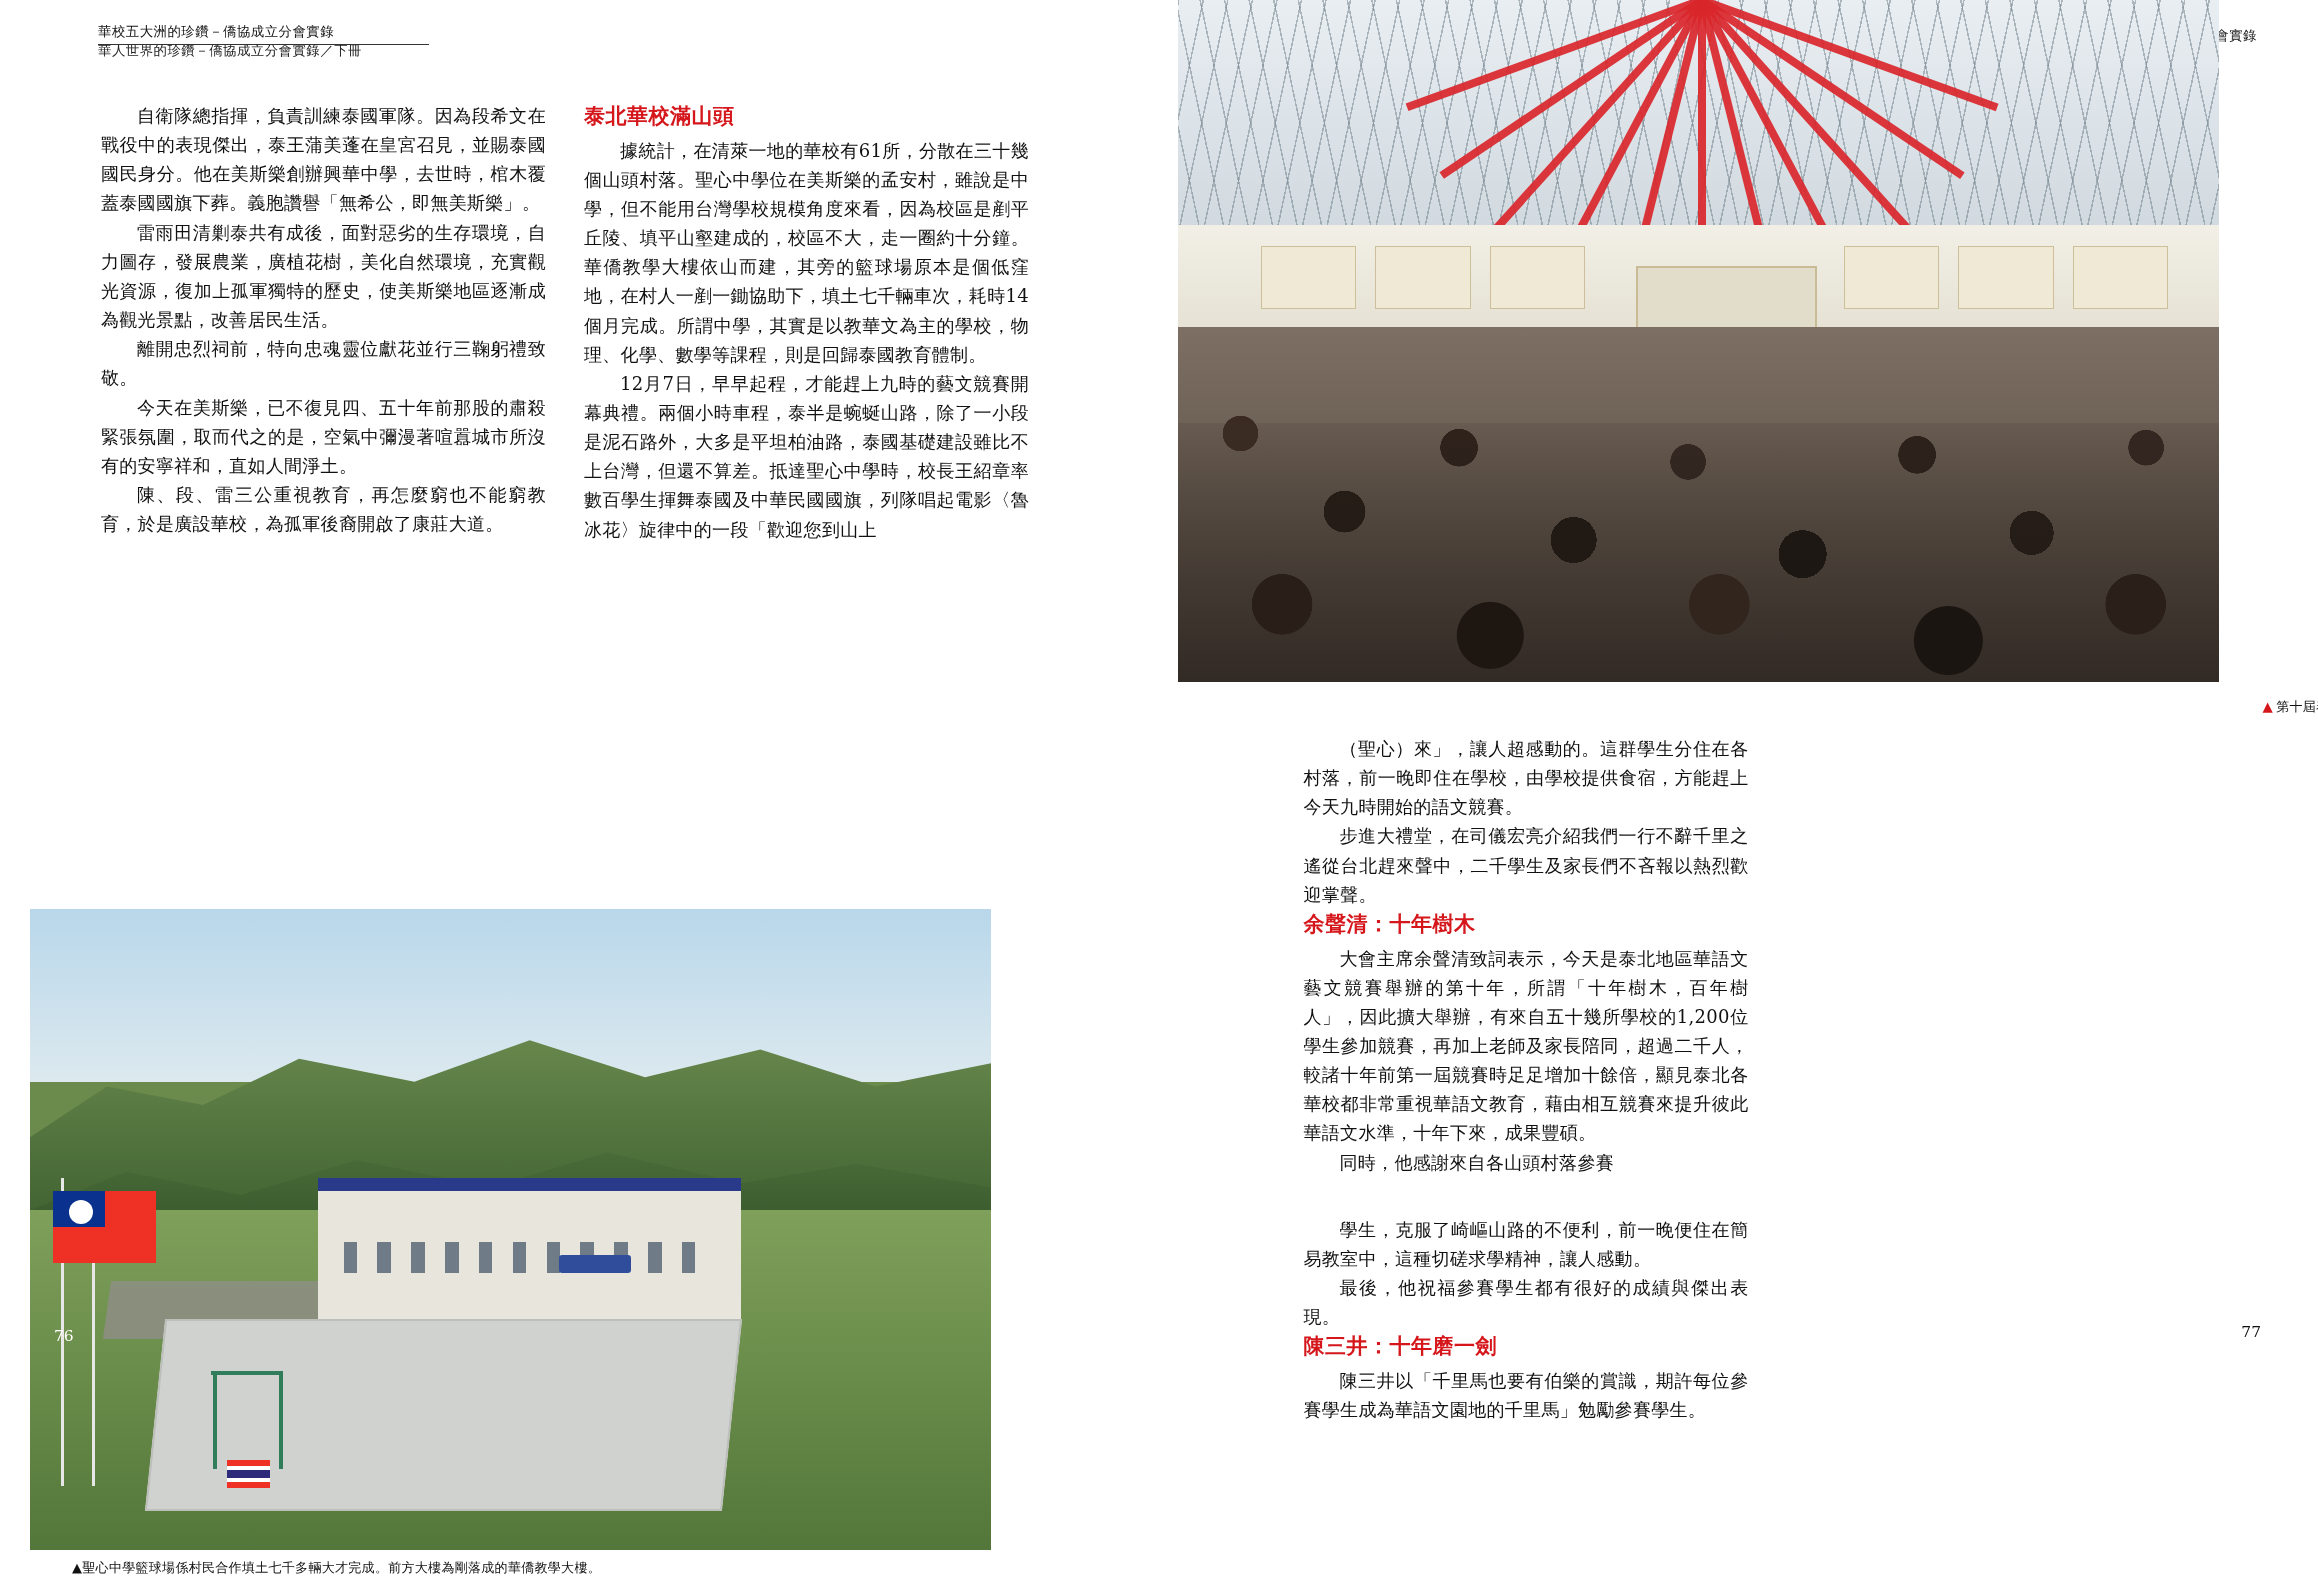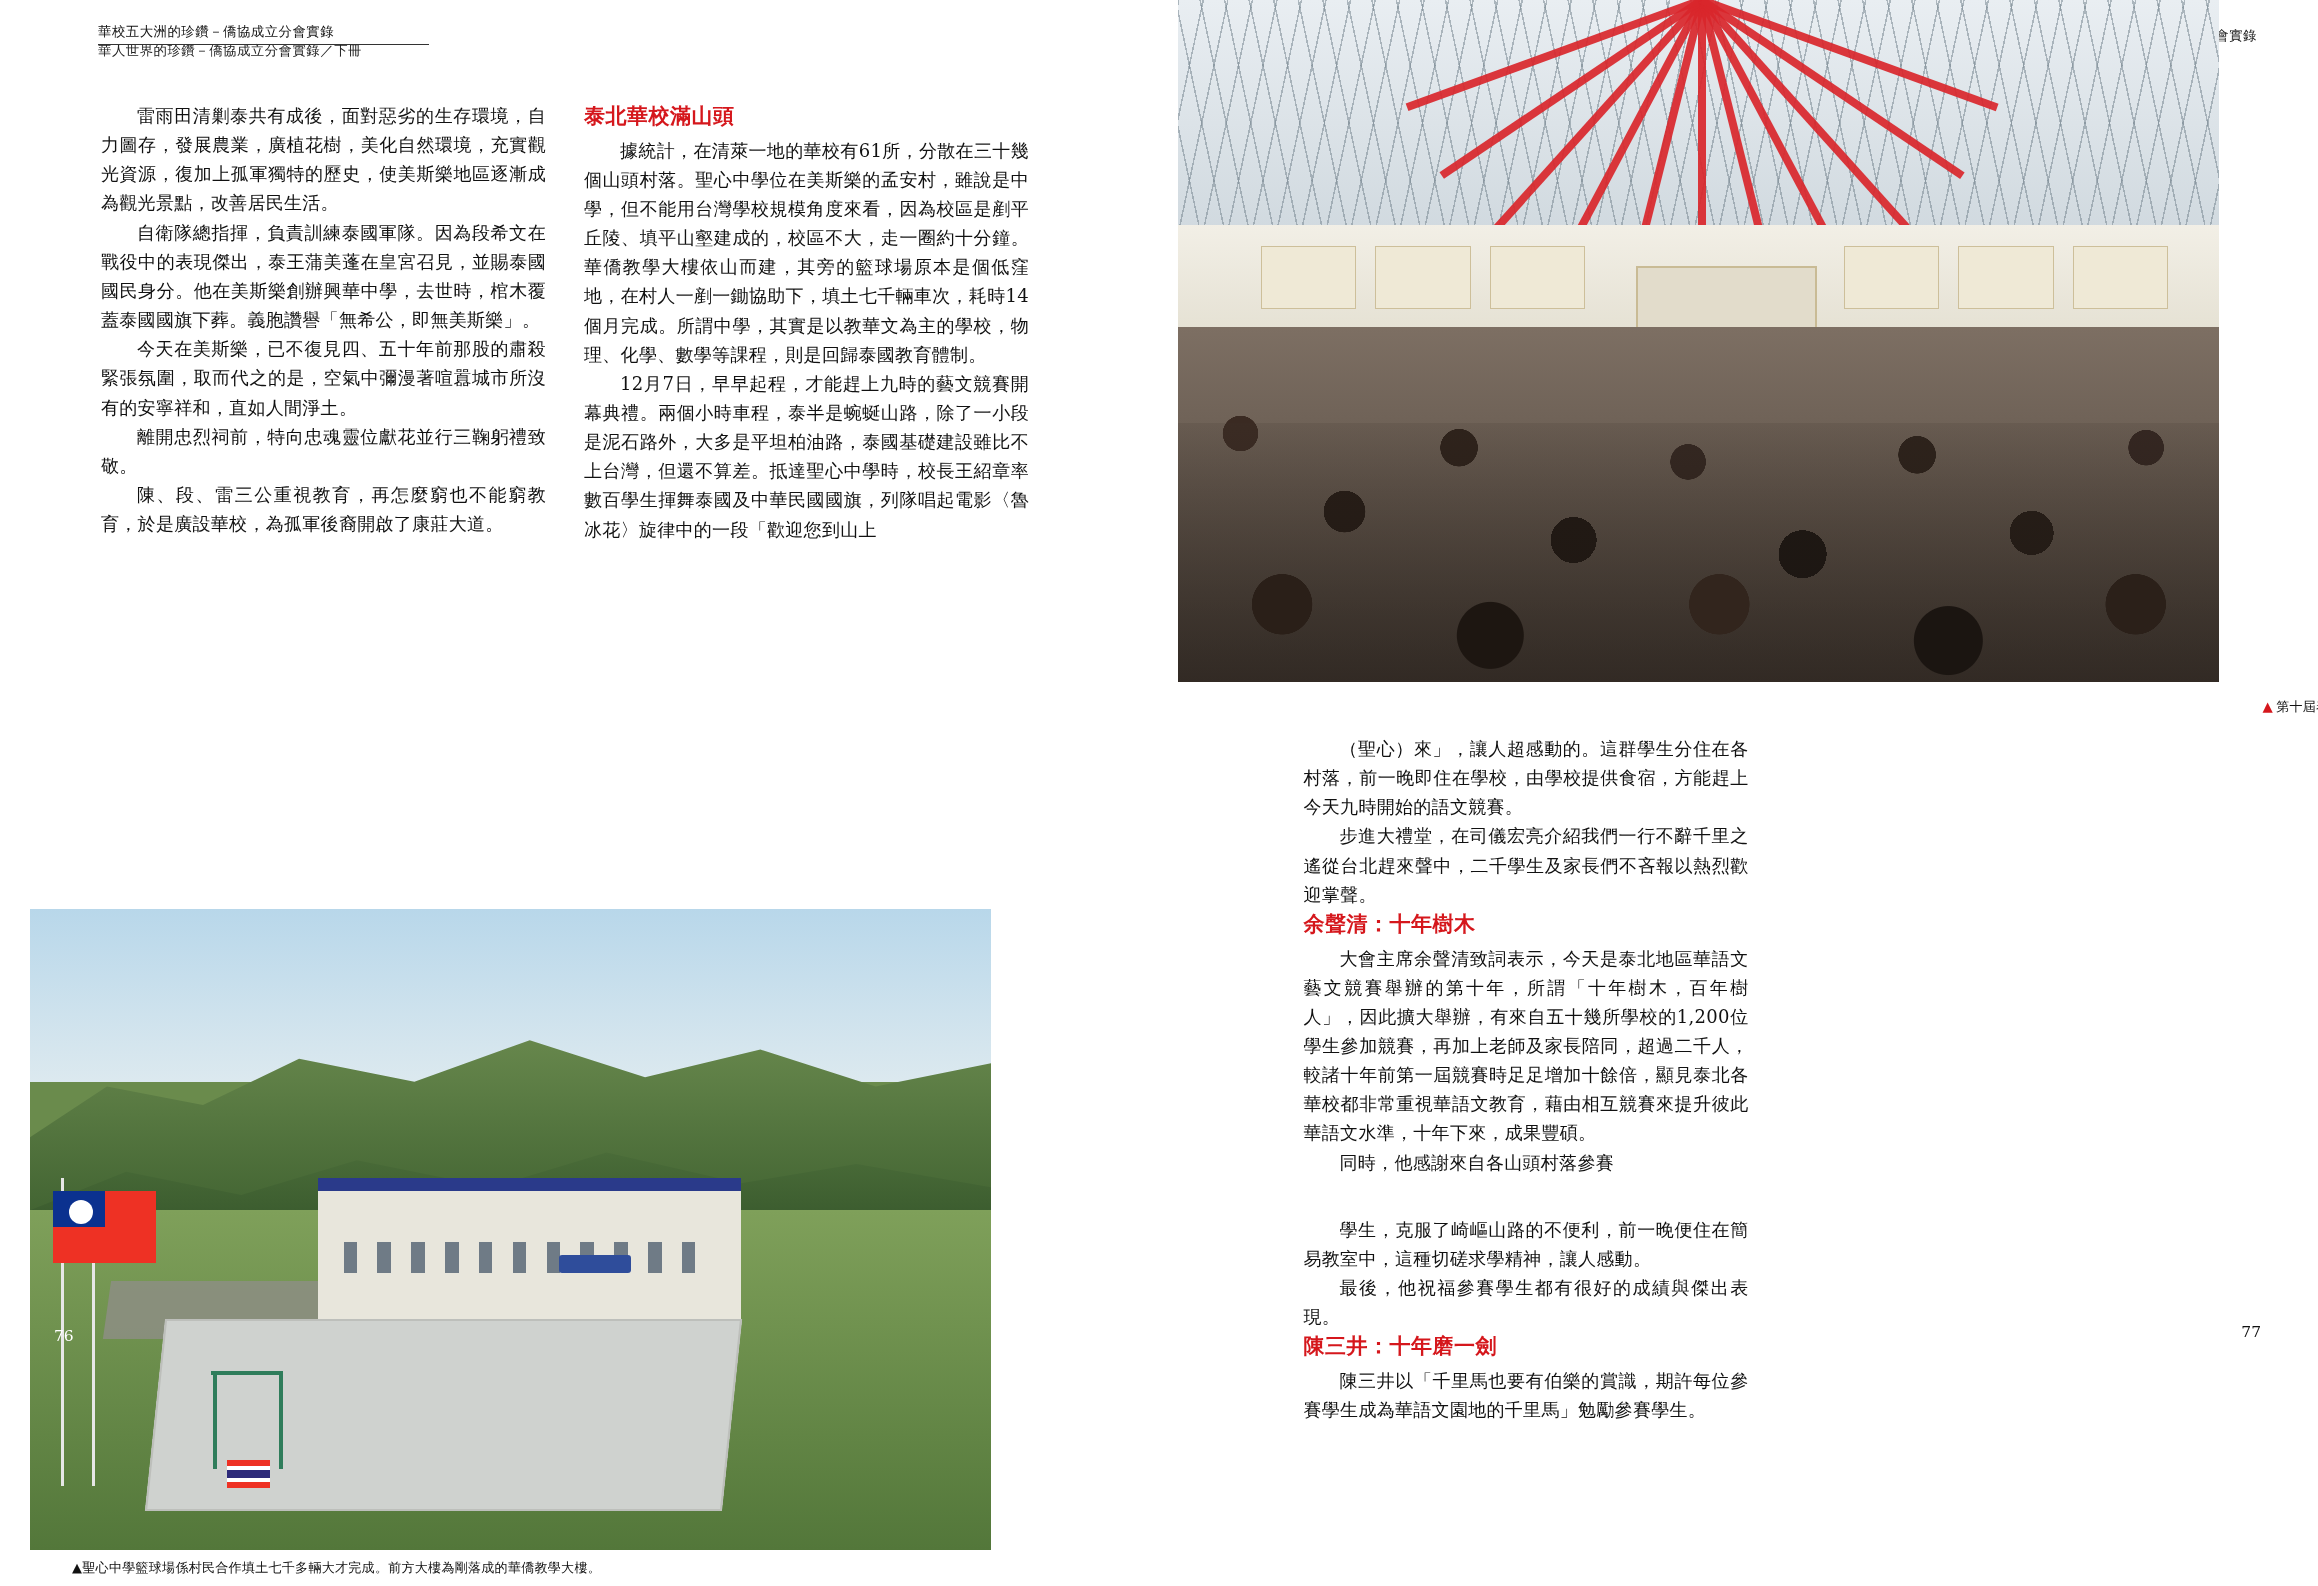--- a/index.html
+++ b/index.html
@@ -326,24 +326,24 @@
   <div class="page page-left">
 
     <div class="runhead runhead-left">
       <span>華校五大洲的珍鑽－僑協成立分會實錄</span>
       <span class="sub">華人世界的珍鑽－僑協成立分會實錄／下冊</span>
     </div>
     <div class="runhead-rule"></div>
 
     <div class="cols lp-cols">
       <div class="col">
+        <p class="body">自衛隊總指揮，負責訓練泰國軍隊。因為段希文在戰役中的表現傑出，泰王蒲美蓬在皇宮召見，並賜泰國國民身分。他在美斯樂創辦興華中學，去世時，棺木覆蓋泰國國旗下葬。義胞讚譽「無希公，即無美斯樂」。</p>
         <p class="body">雷雨田清剿泰共有成後，面對惡劣的生存環境，自力圖存，發展農業，廣植花樹，美化自然環境，充實觀光資源，復加上孤軍獨特的歷史，使美斯樂地區逐漸成為觀光景點，改善居民生活。</p>
-        <p class="body">自衛隊總指揮，負責訓練泰國軍隊。因為段希文在戰役中的表現傑出，泰王蒲美蓬在皇宮召見，並賜泰國國民身分。他在美斯樂創辦興華中學，去世時，棺木覆蓋泰國國旗下葬。義胞讚譽「無希公，即無美斯樂」。</p>
+        <p class="body">離開忠烈祠前，特向忠魂靈位獻花並行三鞠躬禮致敬。</p>
         <p class="body">今天在美斯樂，已不復見四、五十年前那股的肅殺緊張氛圍，取而代之的是，空氣中彌漫著喧囂城市所沒有的安寧祥和，直如人間淨土。</p>
-        <p class="body">離開忠烈祠前，特向忠魂靈位獻花並行三鞠躬禮致敬。</p>
         <p class="body">陳、段、雷三公重視教育，再怎麼窮也不能窮教育，於是廣設華校，為孤軍後裔開啟了康莊大道。</p>
       </div>
       <div class="col">
         <h3 class="red-head">泰北華校滿山頭</h3>
         <p class="body">據統計，在清萊一地的華校有61所，分散在三十幾個山頭村落。聖心中學位在美斯樂的孟安村，雖說是中學，但不能用台灣學校規模角度來看，因為校區是剷平丘陵、填平山壑建成的，校區不大，走一圈約十分鐘。華僑教學大樓依山而建，其旁的籃球場原本是個低窪地，在村人一剷一鋤協助下，填土七千輛車次，耗時14個月完成。所謂中學，其實是以教華文為主的學校，物理、化學、數學等課程，則是回歸泰國教育體制。</p>
         <p class="body">12月7日，早早起程，才能趕上九時的藝文競賽開幕典禮。兩個小時車程，泰半是蜿蜒山路，除了一小段是泥石路外，大多是平坦柏油路，泰國基礎建設雖比不上台灣，但還不算差。抵達聖心中學時，校長王紹章率數百學生揮舞泰國及中華民國國旗，列隊唱起電影〈魯冰花〉旋律中的一段「歡迎您到山上</p>
       </div>
     </div>
 
     <div class="photo-left">

